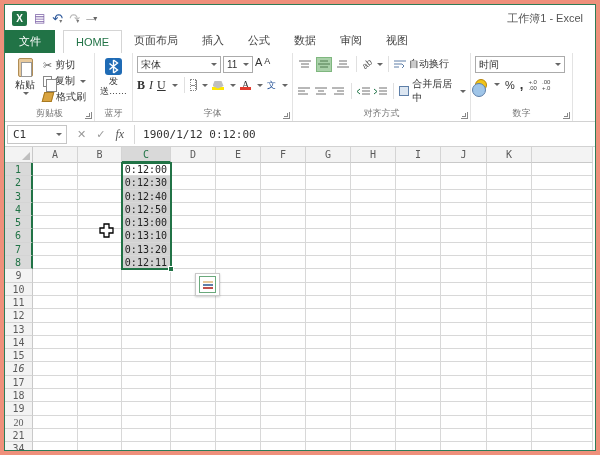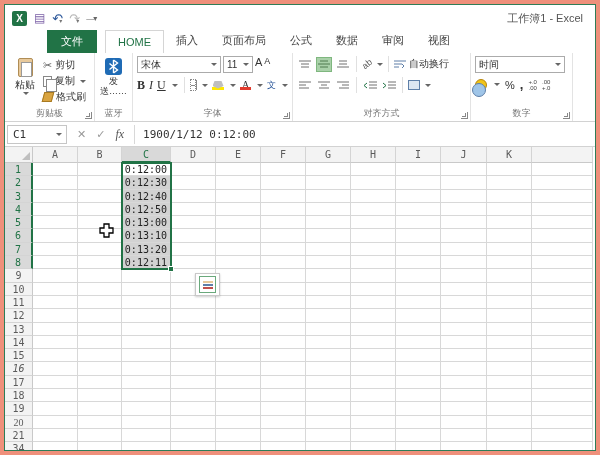--- a/index.html
+++ b/index.html
@@ -19,21 +19,21 @@
   .qat-btn { font-size:13px; line-height:13px; cursor:default; }
   .save-ic { color:#7B5FA6; font-size:12px; }
   .undo-ic { color:#2B579A; }
   .redo-ic { color:#B9B9B9; }
   .mini-arrow { font-size:6px; color:#777; margin-left:-4px; }
   .qat-more { font-size:8px; color:#666; letter-spacing:-1px; }
   .win-title { position:absolute; right:12px; top:6px; font-size:11px; color:#555; }
 
   
   .tab-row { position:absolute; top:25px; left:0; right:0; height:23px; background:#fff;
-    display:flex; align-items:flex-end;margin-left:42px; }
+    display:flex; align-items:flex-end; }
   .tab { font-size:11px; color:#444; padding:5px 12px 5px; cursor:default; white-space:nowrap; }
   .tab-file { background:#217346; color:#fff; padding:5px 14px; margin-right:8px; height:23px;
     display:flex; align-items:center; }
   .tab-active { color:#217346; background:#fff; border:1px solid #D5D5D5; border-bottom:none; }
 
   
   .ribbon { position:absolute; top:48px; left:0; right:0; height:69px; background:#fff;
     border-bottom:1px solid #D2D2D2; display:flex; }
   .rgroup { position:relative; height:100%; border-right:1px solid #E3E3E3;
     padding:3px 4px 14px; display:flex; }
@@ -163,22 +163,22 @@
       <span><span class="qat-btn undo-ic">↶</span><span class="mini-arrow">▾</span></span>
       <span><span class="qat-btn redo-ic">↷</span><span class="mini-arrow">▾</span></span>
       <span class="qat-more">—▾</span>
     </div>
     <div class="win-title">工作簿1 - Excel</div>
   </div>
 
   <div class="tab-row">
     <div class="tab tab-file">文件</div>
     <div class="tab tab-active">HOME</div>
+    <div class="tab">页面布局</div>
     <div class="tab">插入</div>
-    <div class="tab">页面布局</div>
     <div class="tab">公式</div>
     <div class="tab">数据</div>
     <div class="tab">审阅</div>
     <div class="tab">视图</div>
   </div>
 
   <div class="ribbon">
 
     <div class="rgroup" style="width:90px;">
       <div class="paste-btn">
@@ -310,20 +310,21 @@
             </span>
         <span class="al-btn">
               <svg width="13" height="9">
                 <path d="M5 1h8M5 4h8M5 7h8" stroke="#707070"></path>
                 <path d="M0 2 l3 2.5 -3 2.5" stroke="#217346" fill="none"></path>
               </svg>
             </span>
         <span class="vsep"></span>
         <span class="merge-lbl">
           <span class="mini-grid-ic"></span>
+          <span>合并后居中</span>
           <span class="drop"></span>
         </span>
       </div>
       <div class="rgroup-label">对齐方式</div>
       <div class="launcher"></div>
     </div>
 
     <div class="rgroup num-group">
       <div class="combo" style="width:90px;">
         <span>时间</span>

